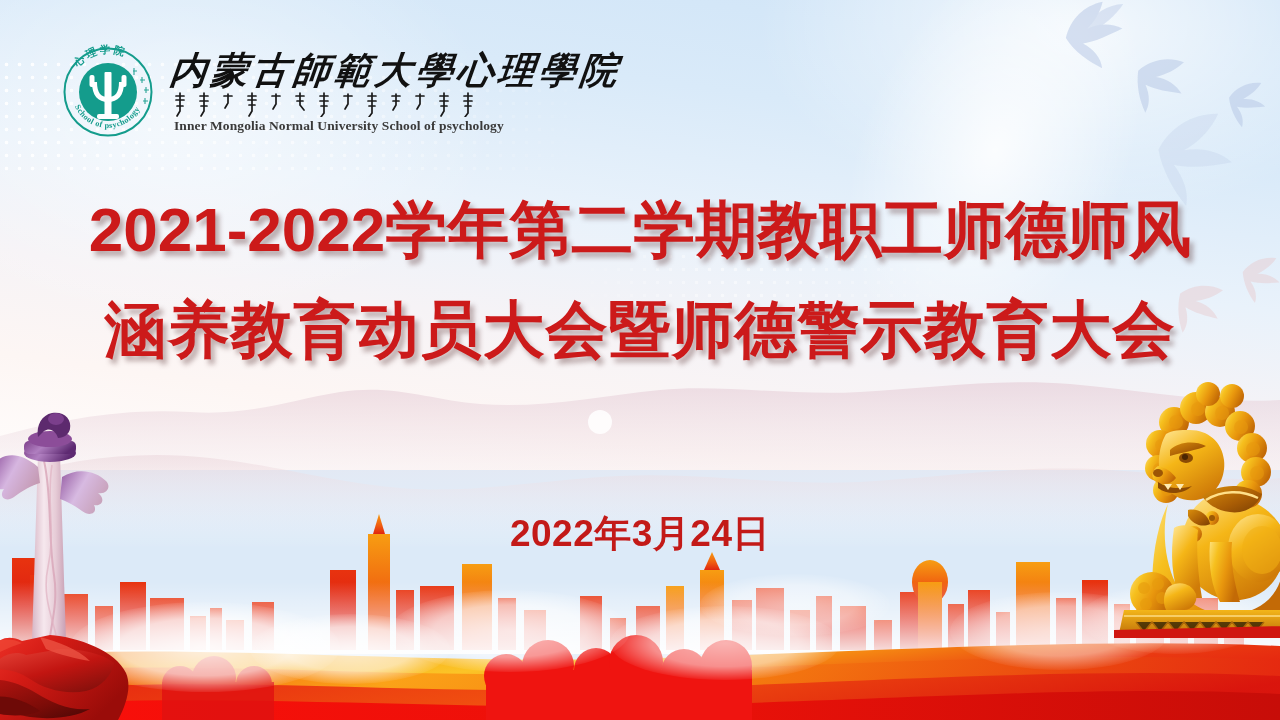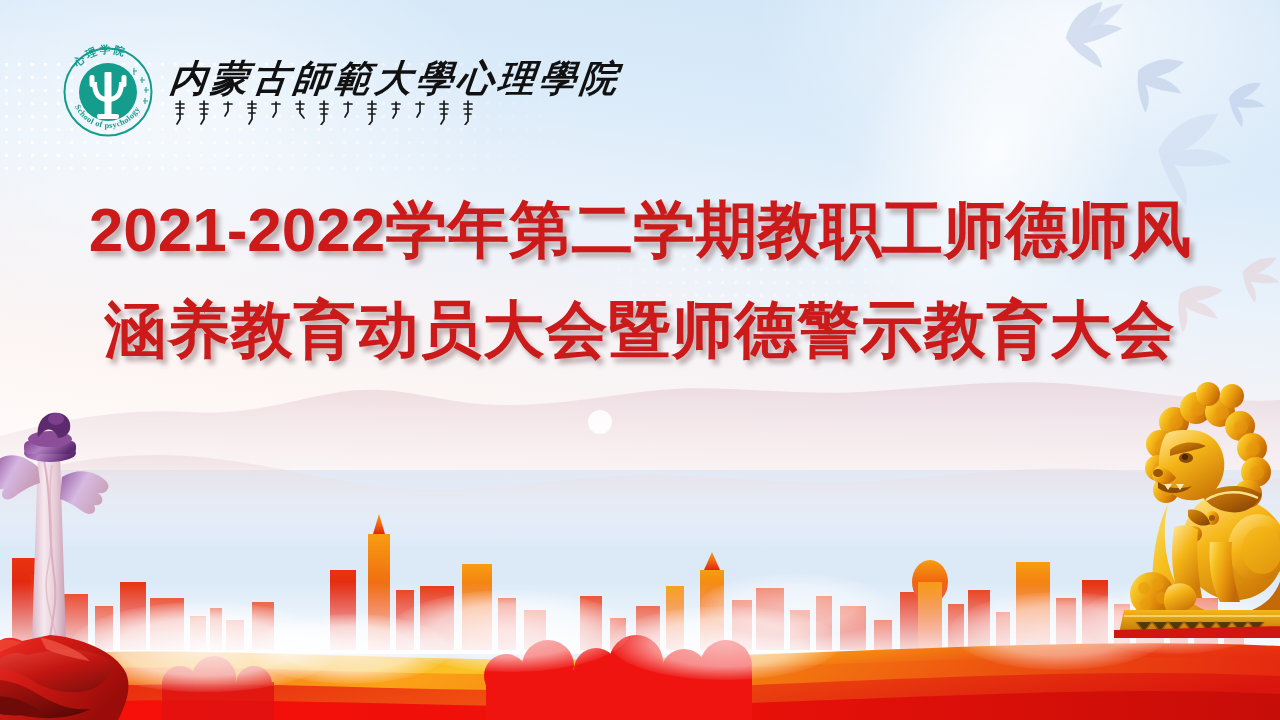--- a/index.html
+++ b/index.html
@@ -500,22 +500,24 @@
             <path d="M150,2 L150,22 M146,5 L154,5 M146,10 L154,10 M147,15 L153,15 M150,22 L147,26"></path>
             <path d="M174,3 L174,13 M170,5 L178,5 M174,13 L171,18"></path>
             <path d="M198,2 L198,22 M194,5 L202,5 M194,10 L202,10 M195,15 L201,15 M198,22 L195,26"></path>
             <path d="M222,3 L222,14 M218,5 L226,5 M219,10 L225,10 M222,14 L219,19"></path>
             <path d="M246,3 L246,13 M242,5 L250,5 M246,13 L243,18"></path>
             <path d="M270,2 L270,20 M266,5 L274,5 M266,10 L274,10 M267,15 L273,15 M270,20 L267,25"></path>
             <path d="M294,2 L294,22 M290,5 L298,5 M290,10 L298,10 M291,15 L297,15 M294,22 L291,26"></path>
           </g>
         </svg>
       </div>
+      <div class="en-sub">Inner Mongolia Normal University School of psychology</div>
     </div>
   </div>
 
   <div class="title-wrap">
     <div class="title-line l1">2021-2022学年第二学期教职工师德师风</div>
     <div class="title-line l2">涵养教育动员大会暨师德警示教育大会</div>
   </div>
 
+  <div class="date-text">2022年3月24日</div>
 
 </div>
 
 </body></html>

